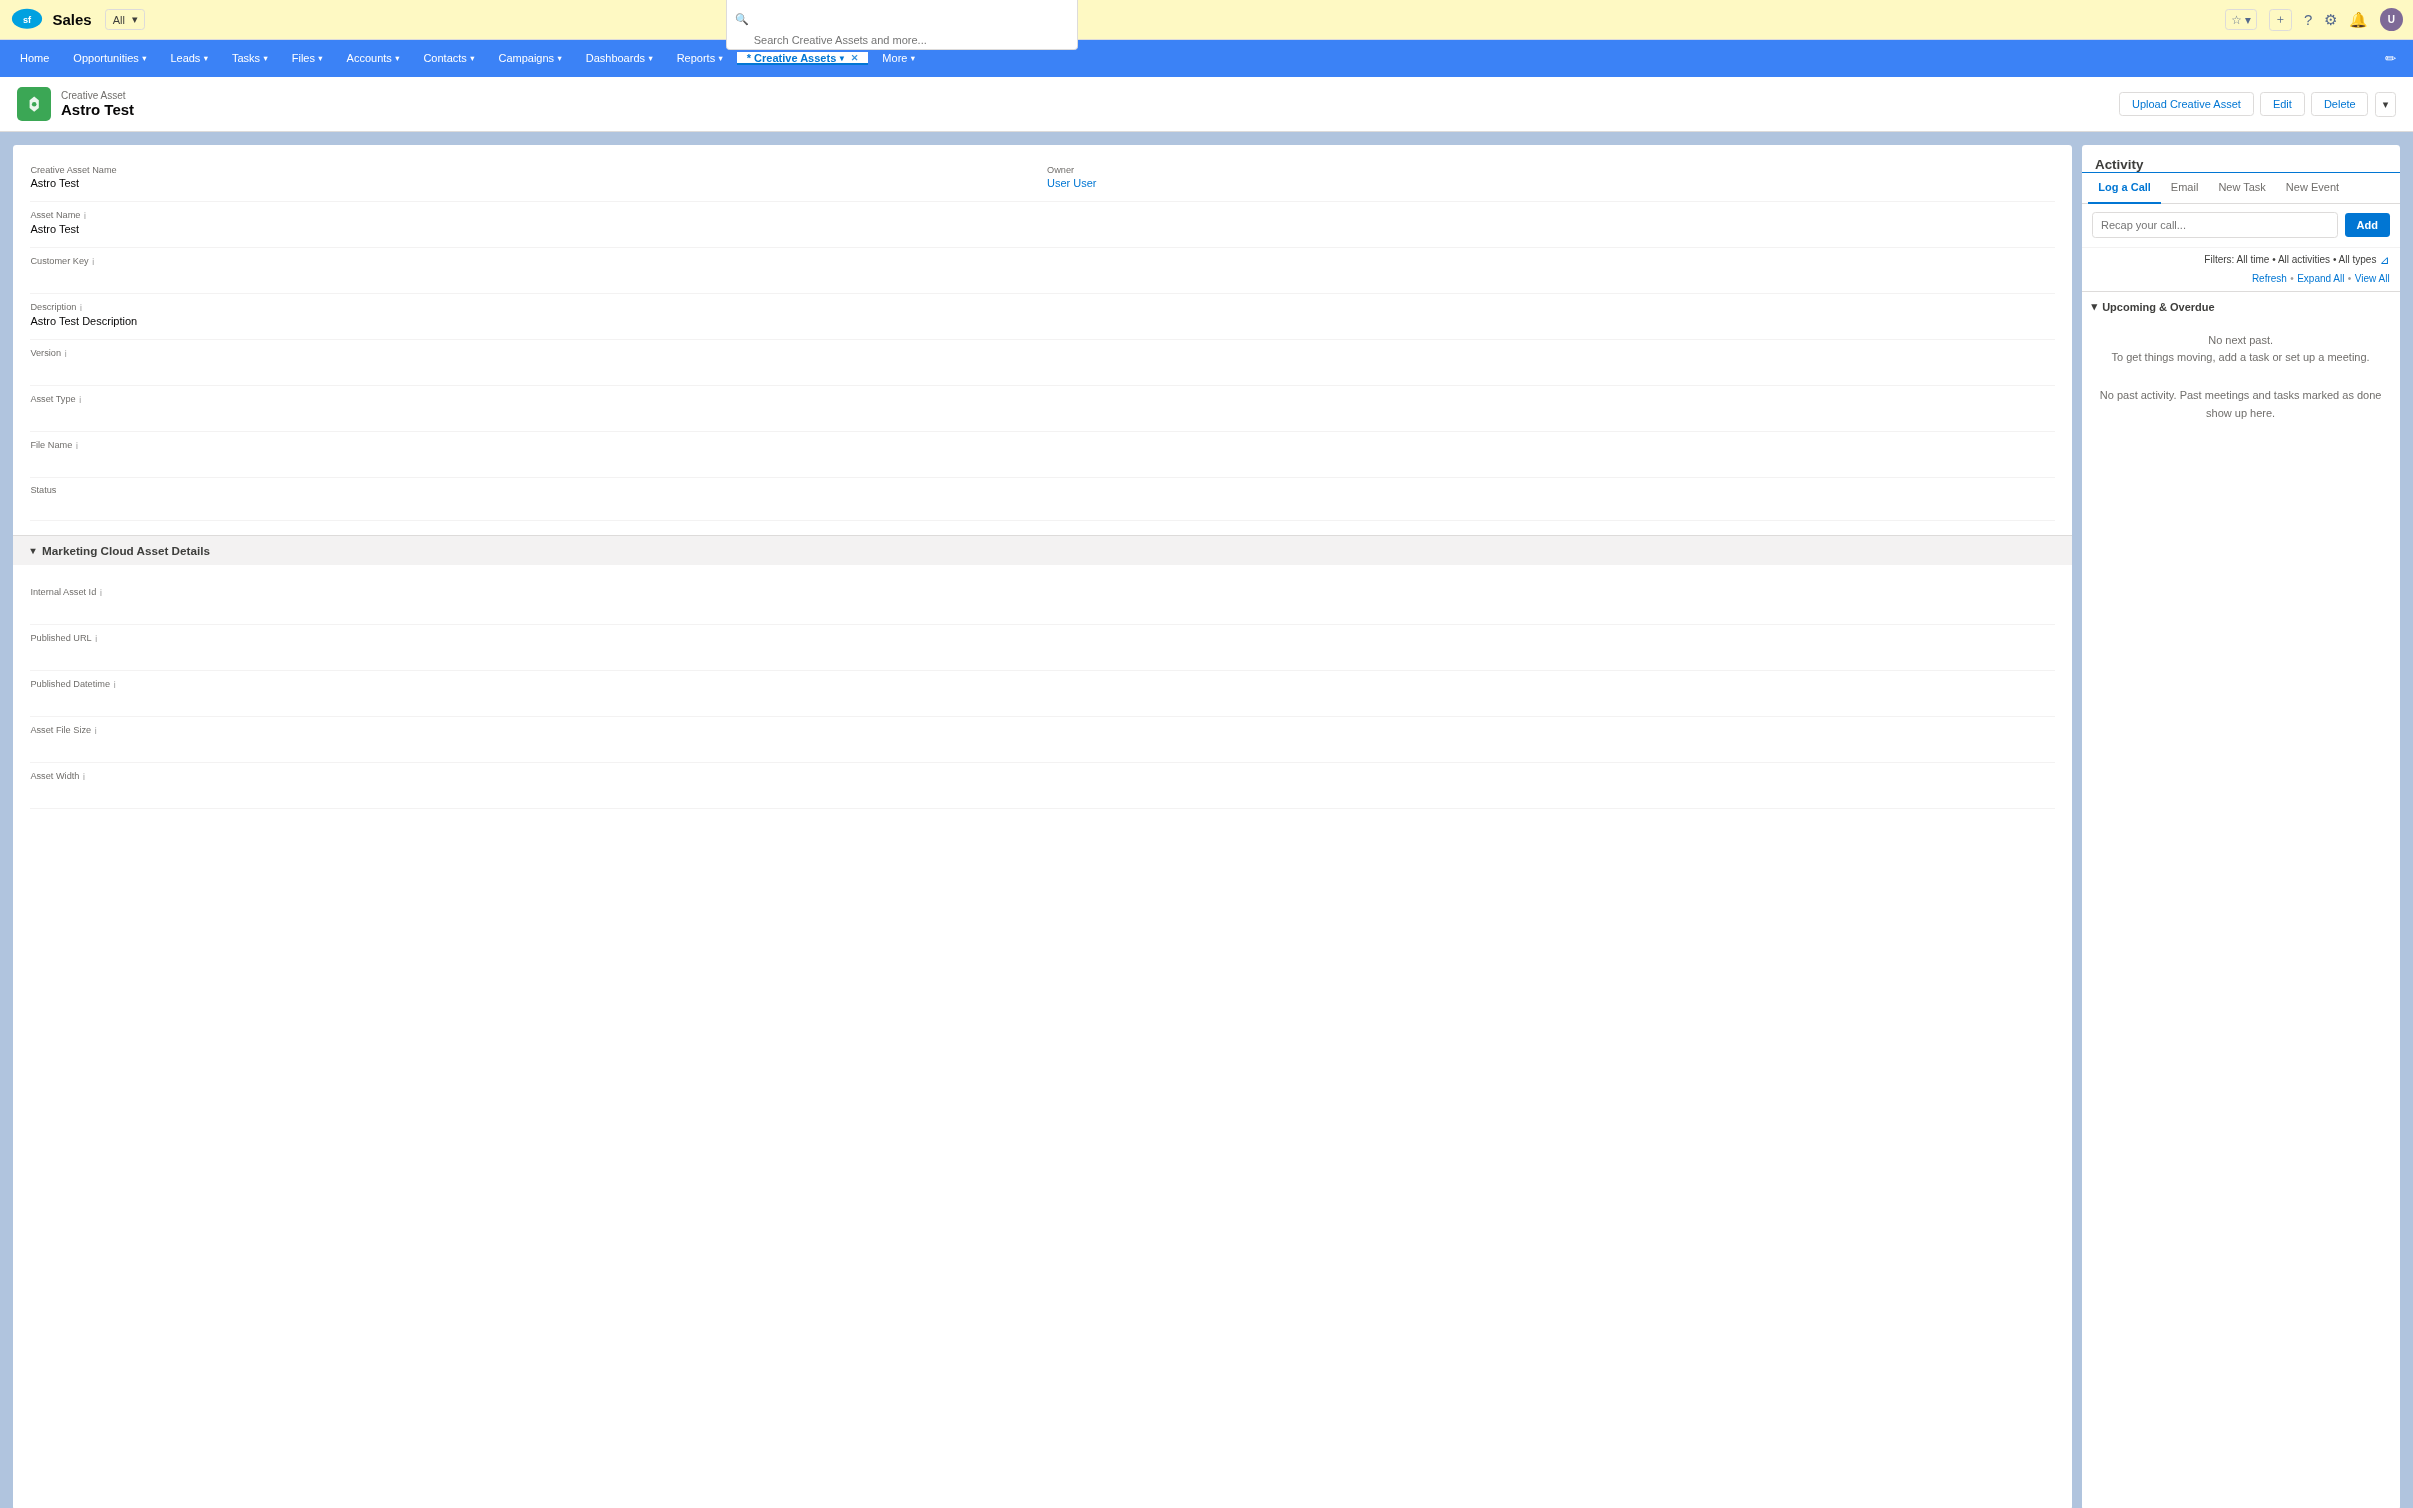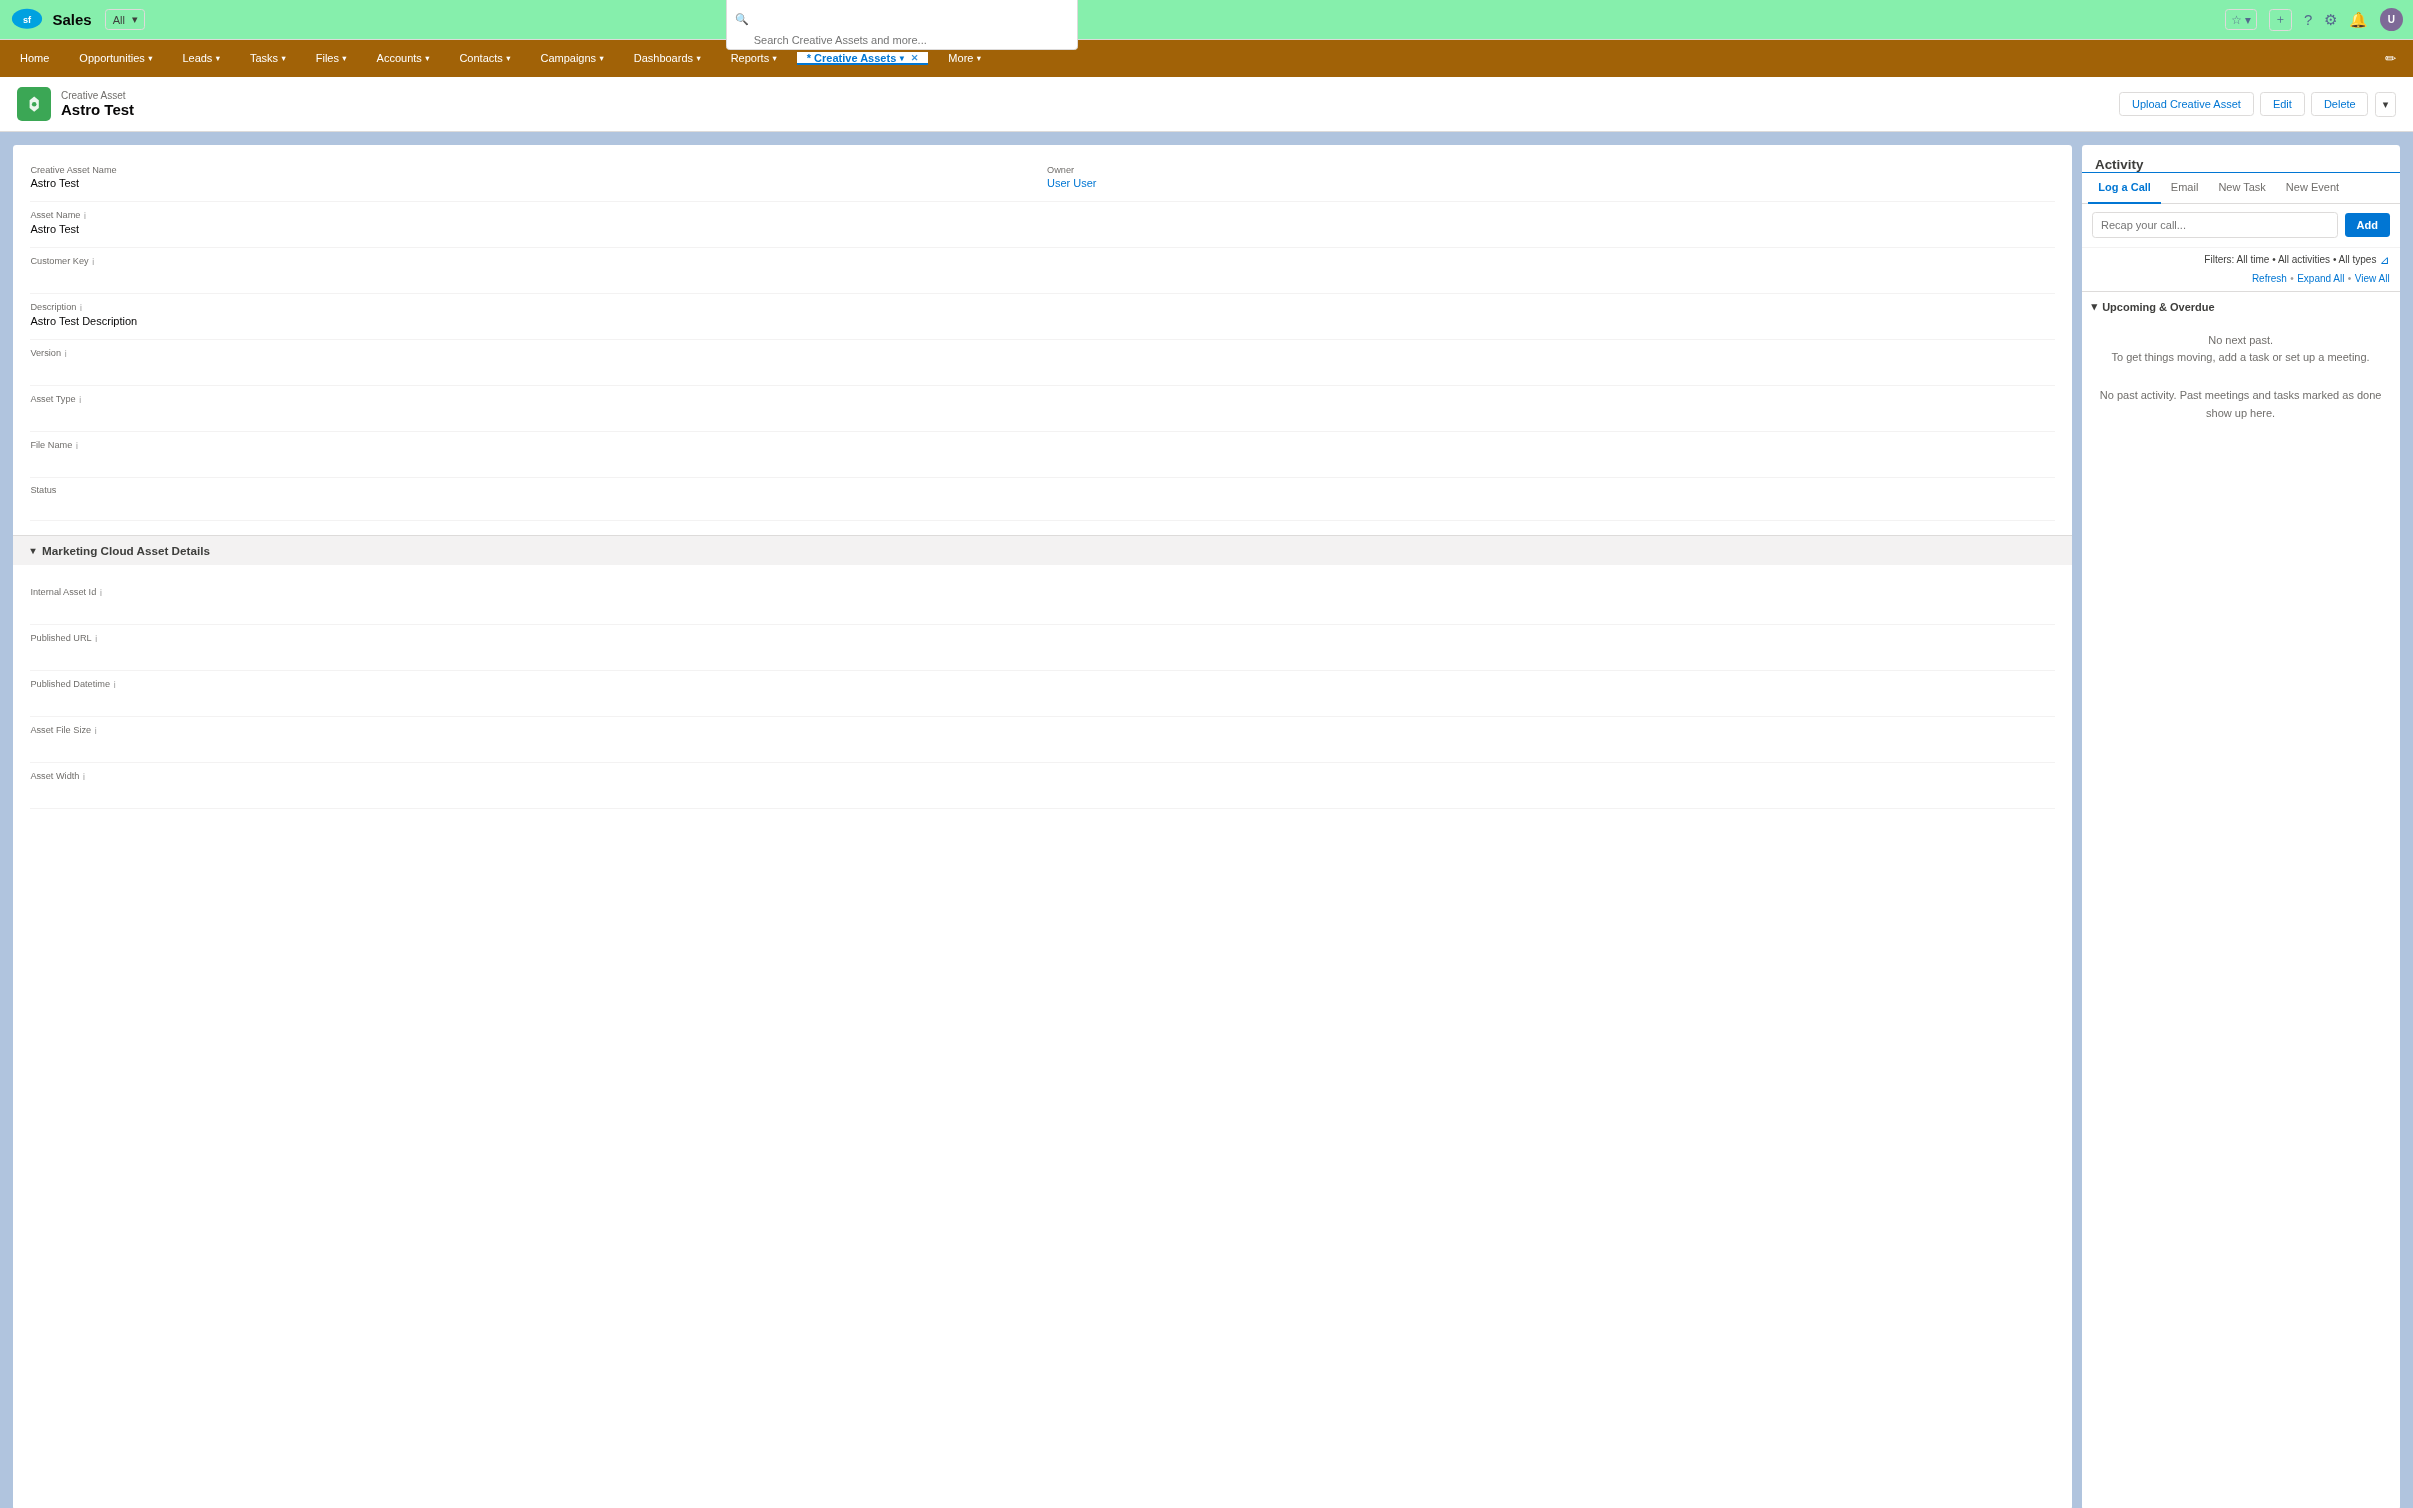--- a/index.html
+++ b/index.html
@@ -1,20 +1,20 @@
 <!DOCTYPE html>
 <html style="font-size:13.4px"><head>
   <meta charset="utf-8">
   <style>
     * { box-sizing: border-box; margin: 0; padding: 0; }
     body { font-family: 'Salesforce Sans', Arial, sans-serif; font-size: 11px; background: #f3f2f2; color: #3e3e3c; }
 
     
     .top-bar {
-      background: #86efac;
+      background: #fef9c3;
       display: flex;
       align-items: center;
       padding: 0 10px;
       height: 40px;
       border-bottom: 0.8px solid #dddbda;
     }
     .top-bar-appname { font-size: 15px; font-weight: 700; color: #080707; margin-right: 13.4px; }
     .search-bar {
       flex: 1; max-width: 352px;
       display: flex; align-items: center;
@@ -30,26 +30,26 @@
       border: 0.8px solid #dddbda; border-radius: 3.4px;
       padding: 3.4px 6.7px; margin-right: 6.7px; font-size: 11px; cursor: pointer;
     }
     .top-bar-icons { display: flex; align-items: center; gap: 11.7px; margin-left: auto; }
     .top-bar-icons span { font-size: 15px; color: #54698d; cursor: pointer; }
     .avatar { width: 23.5px; height: 23.5px; border-radius: 50%; background: #7e6a97; display: flex; align-items: center; justify-content: center; color: #fff; font-size: 10px; font-weight: bold; cursor: pointer; }
     .icon-btn { background: none; border: 0.8px solid #dddbda; border-radius: 3.4px; padding: 2.5px 5px; cursor: pointer; font-size: 11.7px; color: #54698d; }
 
     
     .nav-bar {
-      background: #a16207;
+      background: #3b82f6;
       display: flex;
       align-items: stretch;
       padding: 12px 10px;
       height: 37px;
-      gap: 10px;
+      gap: 4px;
       overflow: hidden;
     }
     .nav-item {
       display: flex; align-items: center; gap: 3.4px;
       padding: 0 10px; color: #fff; font-size: 11px; font-weight: 400;
       cursor: pointer; white-space: nowrap; border-bottom: 2.5px solid transparent;
       text-decoration: none;
     }
     .nav-item.active {
       background: #fff; color: #0176d3; font-weight: 600;

